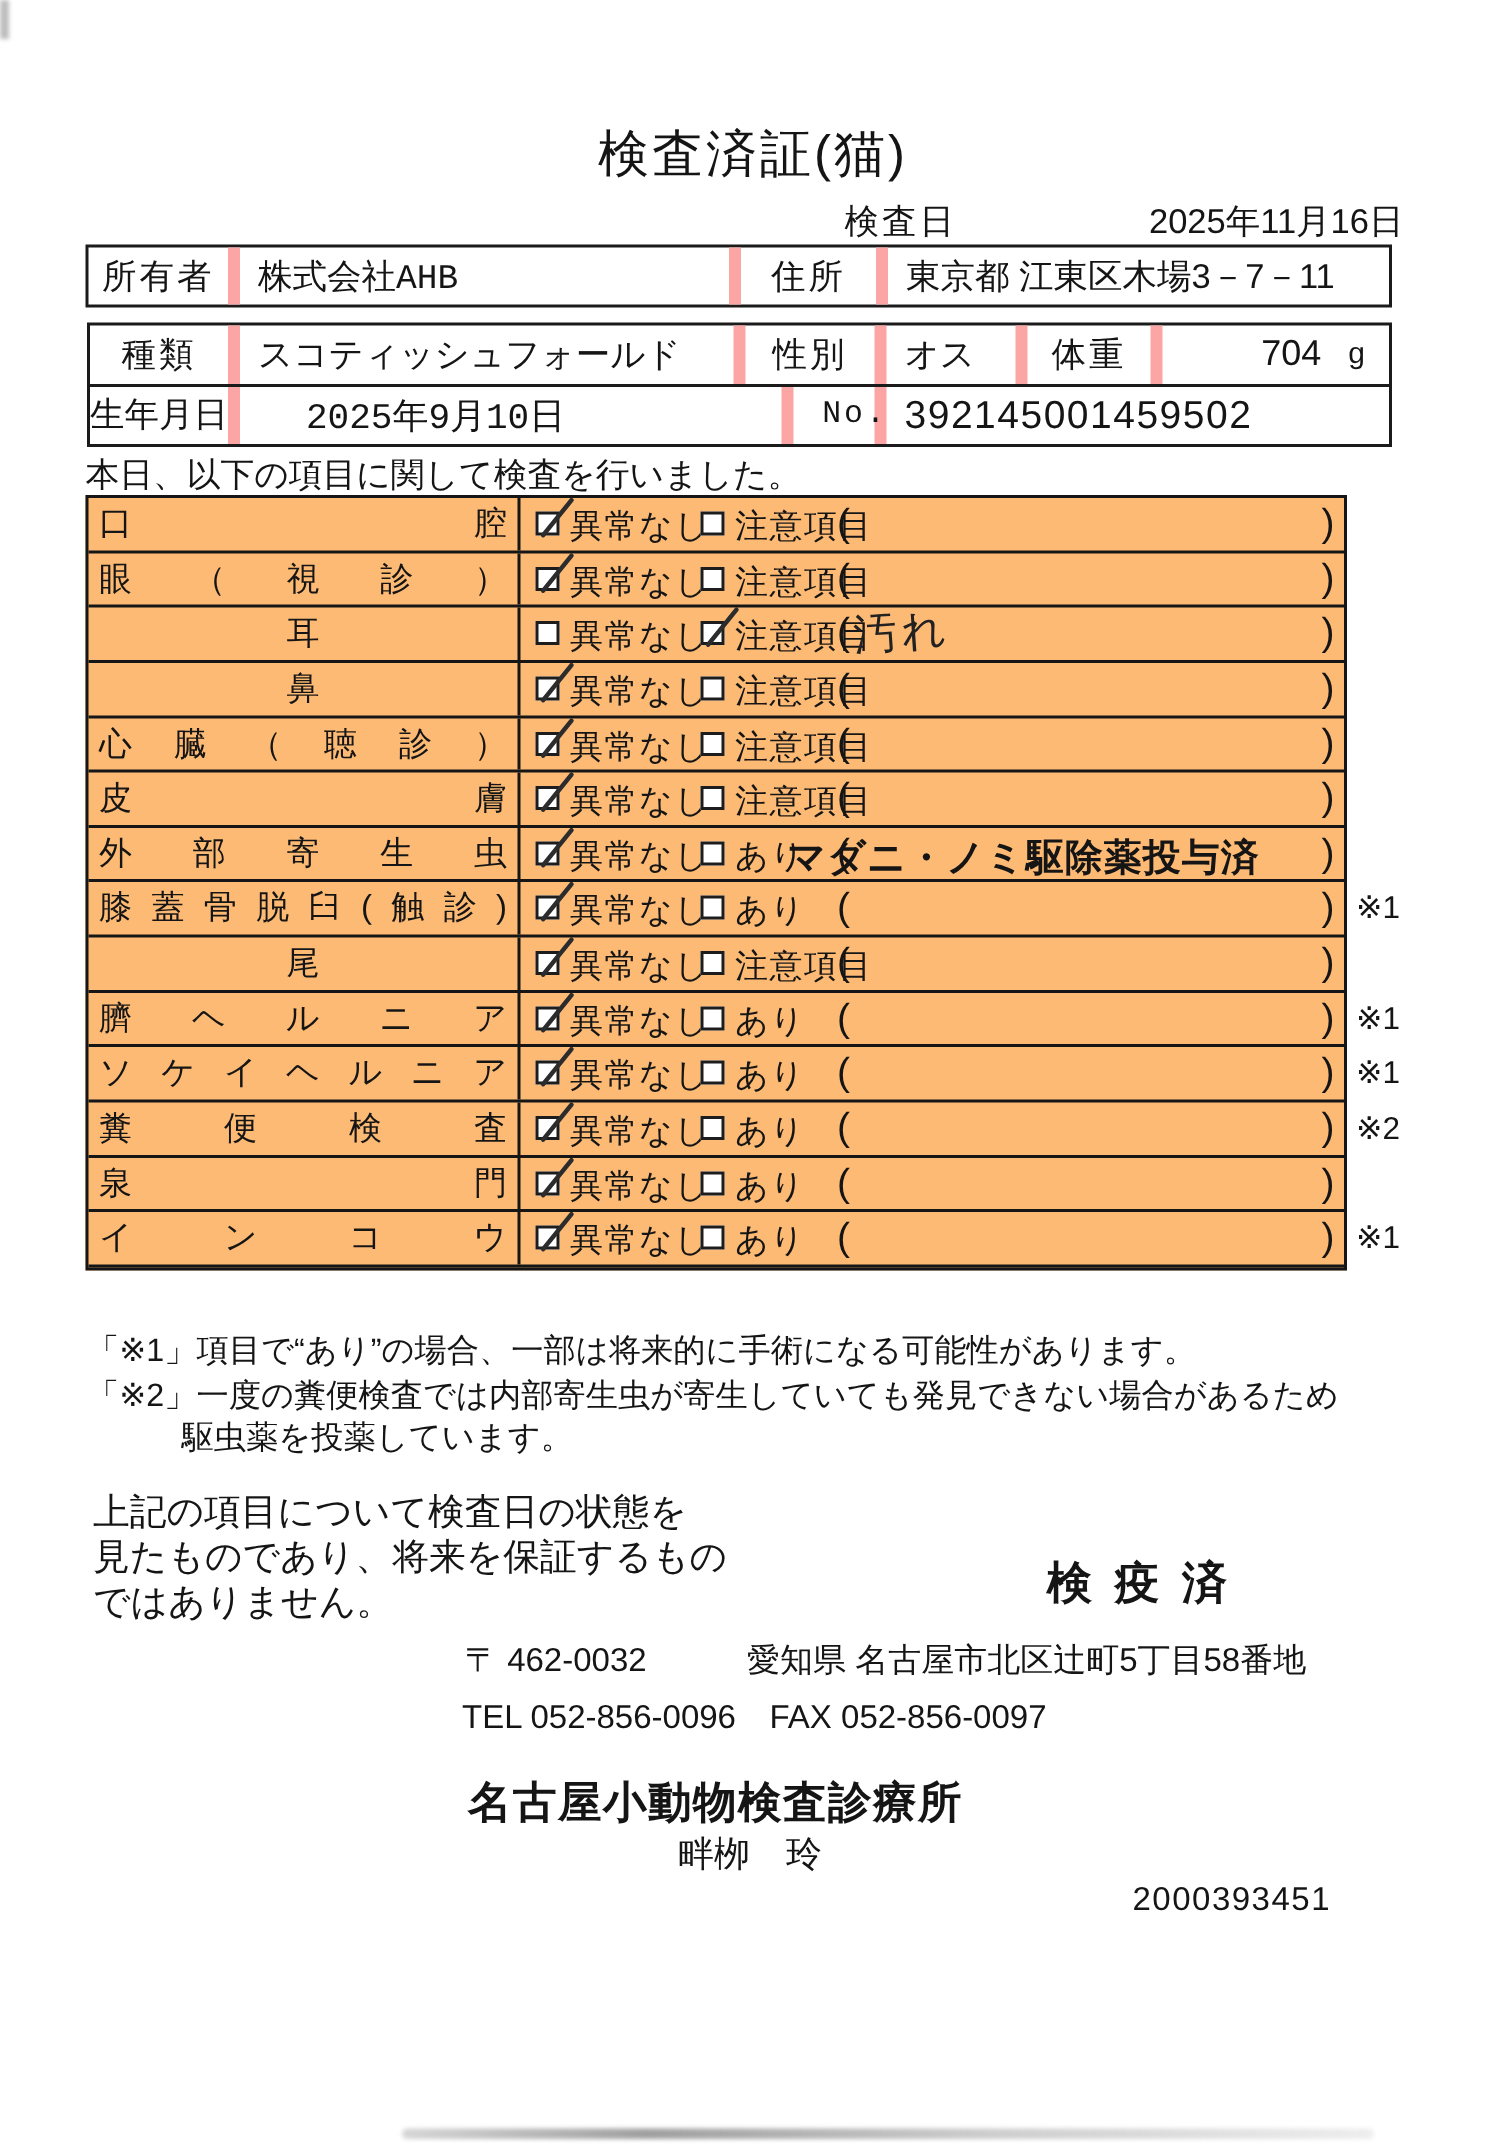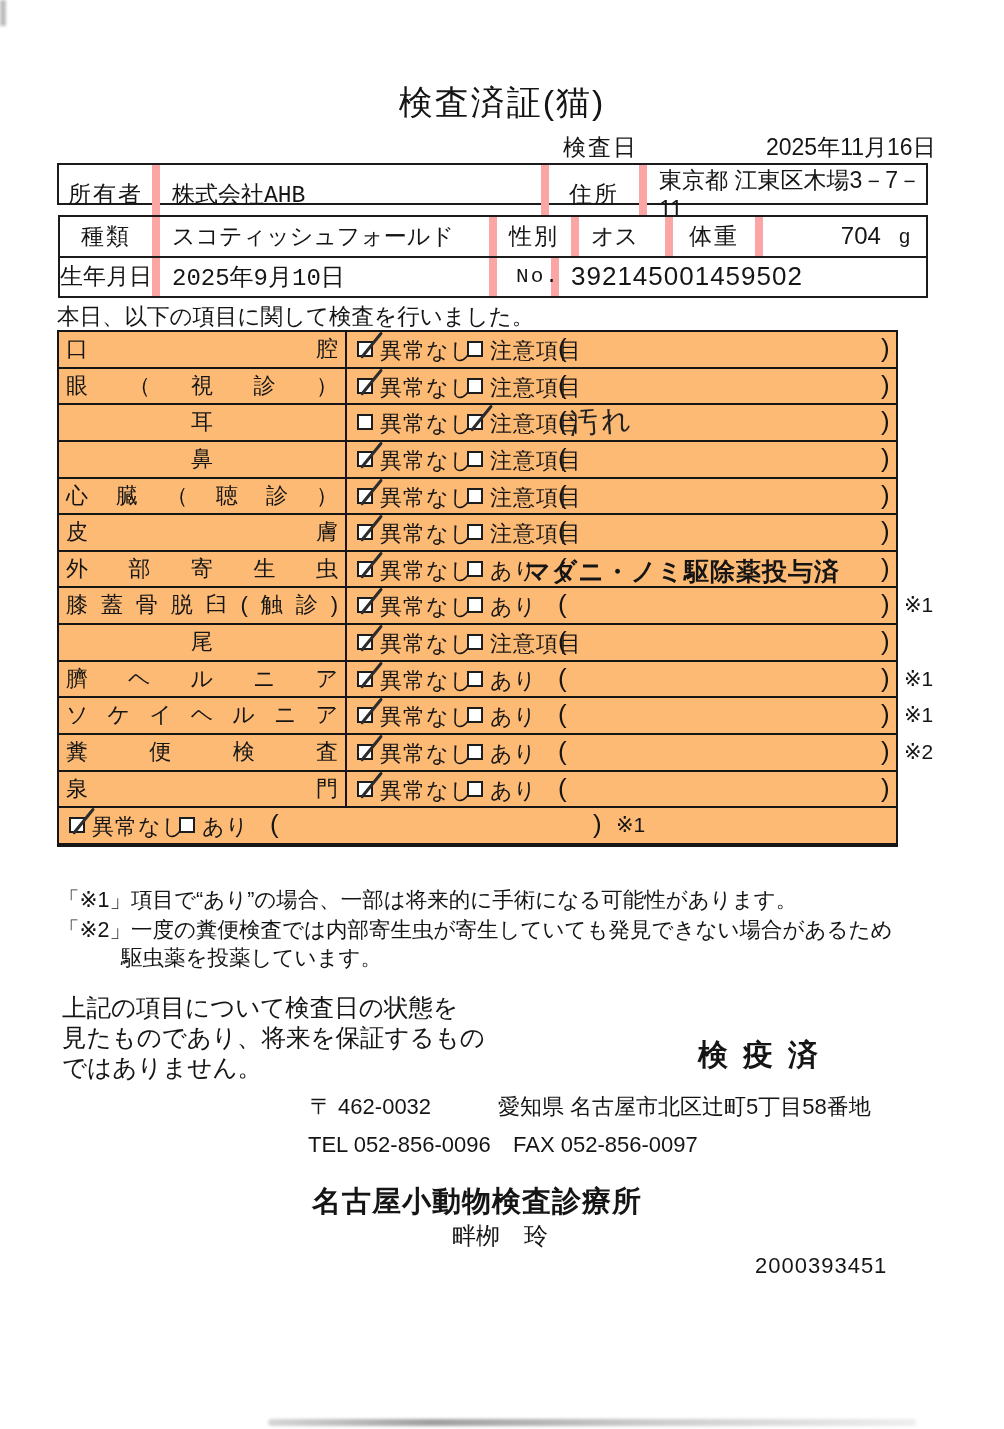--- a/index.html
+++ b/index.html
@@ -17,21 +17,21 @@
   .itable{border:2.5px solid #1b1b1b;box-sizing:border-box;display:flex;flex-direction:column;background:#fff;}
   .irow{display:flex;flex:1;}
   .irow + .irow{border-top:2px solid #1b1b1b;}
   .icell{box-sizing:border-box;display:flex;align-items:center;font-size:23px;}
   .icell.bdr{border-right:8px solid #fca5a5;font-family:Liberation Mono, monospace;}
   .icell.lab{justify-content:center;letter-spacing:2px;}
   .icell.val{padding-left:12px;}
   #table1{left:57px;top:163px;width:871px;height:42px;}
   #table2{left:58px;top:215px;width:870px;height:83px;}
   .w-label{width:101px;}
-  .w-value{width:389px;text-align:center;}
+  .w-value{width:334px;text-align:center;}
   .w-label2{width:98px;}
   .cell-weight-val{flex:1;justify-content:flex-end;gap:18px;padding-right:16px;}
   .cell-weight-val .num{font-size:24px;}
   .cell-weight-val .unit{font-size:20px;}
   .no-label{font-size:21px;letter-spacing:0;}
   .id-num{font-size:26px;letter-spacing:1px;}
   #intro{left:57px;top:301px;font-size:22.5px;}
   
   #ctable{left:57px;top:330px;width:841px;border:2.5px solid #161616;box-sizing:border-box;background:#fdba74;}
   .crow{height:36.65px;box-sizing:border-box;border-bottom:2px solid #161616;display:flex;}
@@ -96,31 +96,31 @@
     <div class="icell val bdr w-value">株式会社AHB</div>
     <div class="icell lab bdr w-label2">住所</div>
     <div class="icell val" style="flex:1;">東京都 江東区木場3－7－11</div>
   </div>
 </div>
 
 <div class="abs itable" id="table2">
   <div class="irow">
     <div class="icell lab bdr" style="width:100px;">種類</div>
     <div class="icell val bdr" style="width:337px;">スコティッシュフォールド</div>
-    <div class="icell lab bdr" style="width:82px;">性別</div>
+    <div class="icell lab bdr" style="width:94px;">性別</div>
     <div class="icell val bdr" style="width:94px;">オス</div>
     <div class="icell lab bdr" style="width:90px;">体重</div>
     <div class="icell cell-weight-val">
       <span class="num">704</span>
       <span class="unit">g</span>
     </div>
   </div>
   <div class="irow">
     <div class="icell lab bdr" style="width:100px;letter-spacing:0;">生年月日</div>
-    <div class="icell val bdr" style="width:337px;font-size:24px;">2025年9月10日</div>
+    <div class="icell val bdr" style="width:337px;font-size:24px;margin-left:32px;">2025年9月10日</div>
     <div class="icell lab bdr no-label" style="width:62px;padding-left:28px;">No.</div>
     <div class="icell val id-num" style="flex:1;">392145001459502</div>
   </div>
 </div>
 
 <div class="abs" id="intro">本日、以下の項目に関して検査を行いました。</div>
 
 <div class="abs" id="ctable">
     <div class="crow">
     <div class="lcell justify">口腔</div>
@@ -311,20 +311,21 @@
       <span class="optlabel o1">異常なし</span>
       <span class="cb cb2"></span>
       <span class="optlabel o2">あり</span>
       <span class="paren po">(</span>
       <span class="comment"></span>
       <span class="paren pc">)</span>
       <span class="rnote"></span>
     </div>
   </div>
     <div class="crow">
+    <div class="lcell justify">インコウ</div>
     <div class="ccell">
       <span class="cb cb1 checked">
           <span class="tick"></span>
         </span>
       <span class="optlabel o1">異常なし</span>
       <span class="cb cb2"></span>
       <span class="optlabel o2">あり</span>
       <span class="paren po">(</span>
       <span class="comment"></span>
       <span class="paren pc">)</span>

